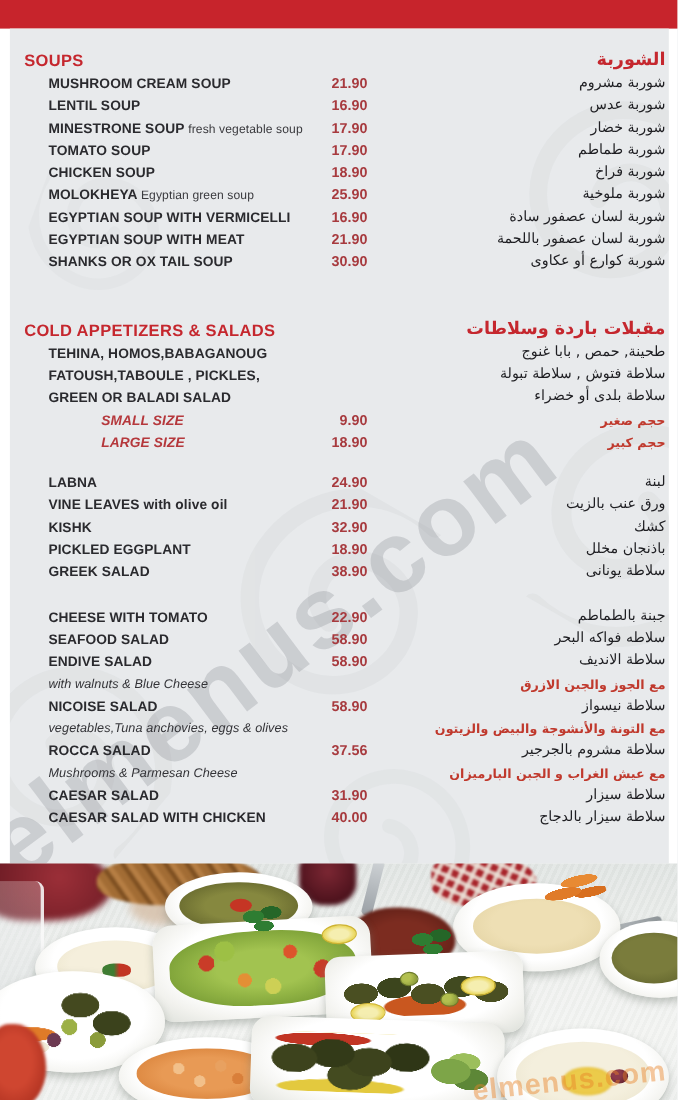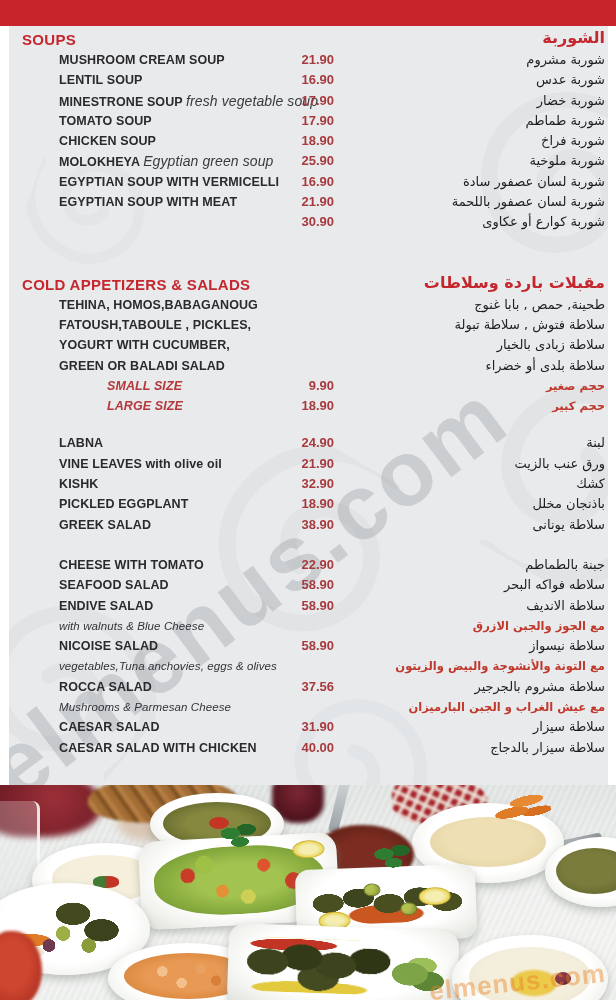--- a/index.html
+++ b/index.html
@@ -15,35 +15,35 @@
   }
   .swirl{position:absolute;opacity:.55;}
   .watermark{
     position:absolute;left:-10px;top:700px;
     transform:rotate(-37deg);transform-origin:0 50%;
     font-size:92px;font-weight:bold;letter-spacing:3px;white-space:nowrap;
     color:rgba(128,134,141,0.28);
   }
   .menu-body{position:absolute;left:0;top:0;width:599px;padding-top:4px;}
   .row{position:relative;height:20.3px;line-height:20.3px;}
-  .row.header{height:20px;line-height:20px;margin-top:0;}
+  .row.header{height:20px;line-height:20px;margin-top:16px;}
   .hdr-en{
     position:absolute;left:13px;top:0;
     font-size:15px;font-weight:bold;color:#c5272e;letter-spacing:.3px;
   }
   .hdr-ar{
     position:absolute;right:3px;top:-2px;direction:rtl;
     font-family:"DejaVu Sans",sans-serif;
     font-size:16px;font-weight:bold;color:#c5272e;
   }
   .en{
-    position:absolute;left:30px;top:0;white-space:nowrap;
+    position:absolute;left:15px;top:0;white-space:nowrap;
     font-size:12.5px;font-weight:bold;color:#2a2a2e;letter-spacing:.1px;padding-left:20px;
   }
-  .en .inline-note{font-weight:normal;font-style:italic;font-size:14px;color:#3a3a3e;}
+  .en .inline-note{font-weight:normal;font-size:11px;color:#3a3a3e;}
   .price{
     position:absolute;left:240px;width:85px;top:0;text-align:right;
     font-size:13px;font-weight:bold;color:#a73a3e;
   }
   .ar{
     position:absolute;right:3px;top:0;direction:rtl;white-space:nowrap;
     font-family:"DejaVu Sans",sans-serif;
     font-size:13px;color:#1e1e22;
   }
   .row.size .en{font-style:italic;color:#b5383c;margin-left:48px;}
@@ -255,38 +255,35 @@
         <span class="en">EGYPTIAN SOUP WITH VERMICELLI</span>
         <span class="price">16.90</span>
         <span class="ar">شوربة لسان عصفور سادة</span>
       </div>
       <div class="row item">
         <span class="en">EGYPTIAN SOUP WITH MEAT</span>
         <span class="price">21.90</span>
         <span class="ar">شوربة لسان عصفور باللحمة</span>
       </div>
       <div class="row item">
+        <span class="en">SHANKS OR OX TAIL SOUP</span>
         <span class="price">30.90</span>
         <span class="ar">شوربة كوارع أو عكاوى</span>
       </div>
       <div class="row header" style="margin-top: 42px;">
         <span class="hdr-en">COLD APPETIZERS &amp; SALADS</span>
         <span class="hdr-ar">مقبلات باردة وسلاطات</span>
       </div>
       <div class="row item">
         <span class="en">TEHINA, HOMOS,BABAGANOUG</span>
         <span class="ar">طحينة, حمص , بابا غنوج</span>
       </div>
       <div class="row item">
         <span class="en">FATOUSH,TABOULE , PICKLES,</span>
         <span class="ar">سلاطة فتوش , سلاطة تبولة</span>
-      </div>
-      <div class="row item">
-        <span class="en">YOGURT WITH CUCUMBER,</span>
-        <span class="ar">سلاطة زبادى بالخيار</span>
       </div>
       <div class="row item">
         <span class="en">GREEN OR BALADI SALAD</span>
         <span class="ar">سلاطة بلدى أو خضراء</span>
       </div>
       <div class="row size">
         <span class="en">SMALL SIZE</span>
         <span class="price">9.90</span>
         <span class="ar">حجم صغير</span>
       </div>

